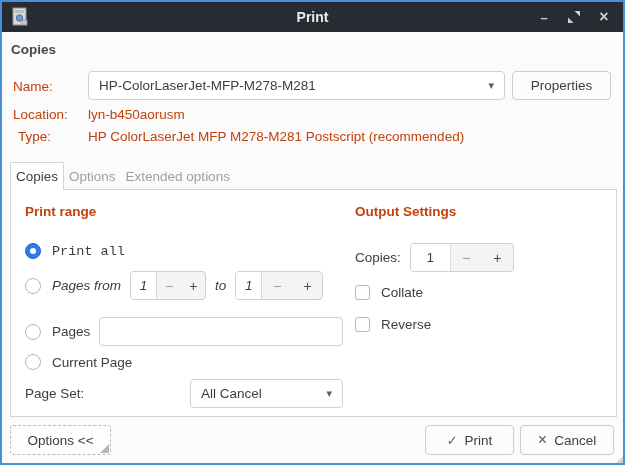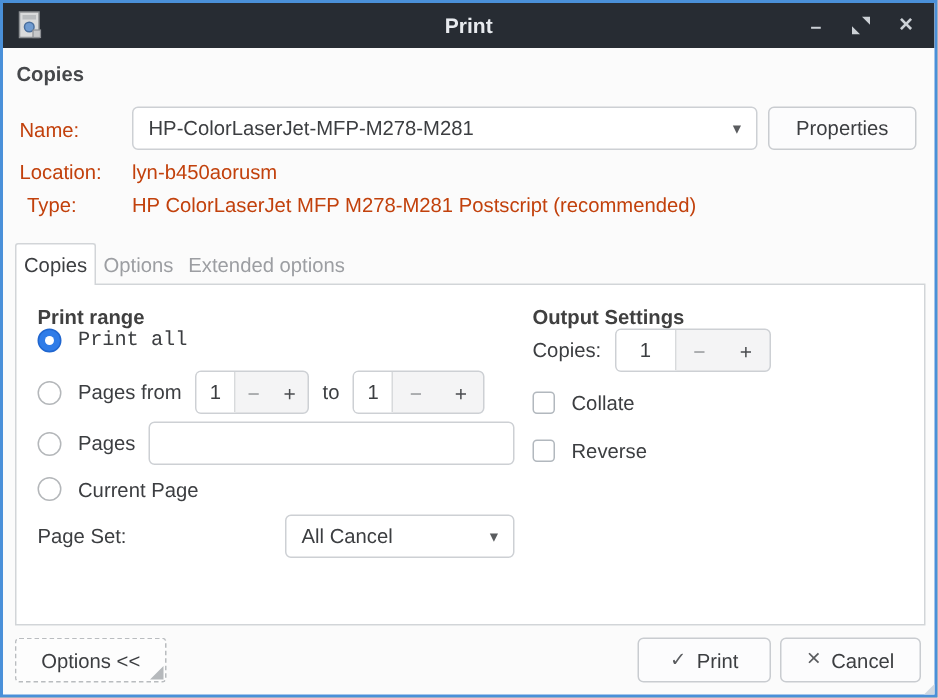--- a/index.html
+++ b/index.html
@@ -67,21 +67,21 @@
     color:#3c3e41;
   }
   .tabframe {
     position:absolute; left:8px; top:187px; width:607px; height:228px;
     background:#fff; border:1px solid #d2d5d8; z-index:1;
   }
   
   .col { position:absolute; }
   .col-left  { left:23px;  top:202px; width:318px; }
   .col-right { left:353px; top:202px; width:240px; }
-  .sect-header { font-weight:bold; color:#404040; margin-bottom:0; }
+  .sect-header { font-weight:bold; color:#c2410c; margin-bottom:24px; }
   .row { display:flex; align-items:center; margin-bottom:10px; }
   .radio {
     width:16px; height:16px; border-radius:50%;
     background:#fff; border:1px solid #b4b7ba; margin-right:11px; flex:none;
   }
   .radio.checked {
     background:#2f7ce8; border-color:#2066cf;
     display:flex; align-items:center; justify-content:center;
   }
   .radio.checked::after { content:""; width:6px; height:6px; border-radius:50%; background:#fff; }
@@ -176,21 +176,21 @@
   <div class="tabframe"></div>
 
   <div class="col col-left" style="z-index:3;">
     <div class="sect-header">Print range</div>
 
     <div class="row" style="margin-bottom:12px;font-family:Liberation Mono, monospace;">
       <span class="radio checked"></span>
       <span>Print all</span>
     </div>
 
-    <div class="row" style="margin-bottom:5px;">
+    <div class="row" style="margin-bottom:17px;font-style:italic;">
       <span class="radio"></span>
       <span style="margin-right:9px;">Pages from</span>
       <span class="spin spin-sm">
         <span class="val">1</span>
         <span class="sbtn minus">−</span>
         <span class="sbtn plus">+</span>
       </span>
       <span style="margin:0 9px;">to</span>
       <span class="spin spin-sm" style="width:88px;">
         <span class="val">1</span>

